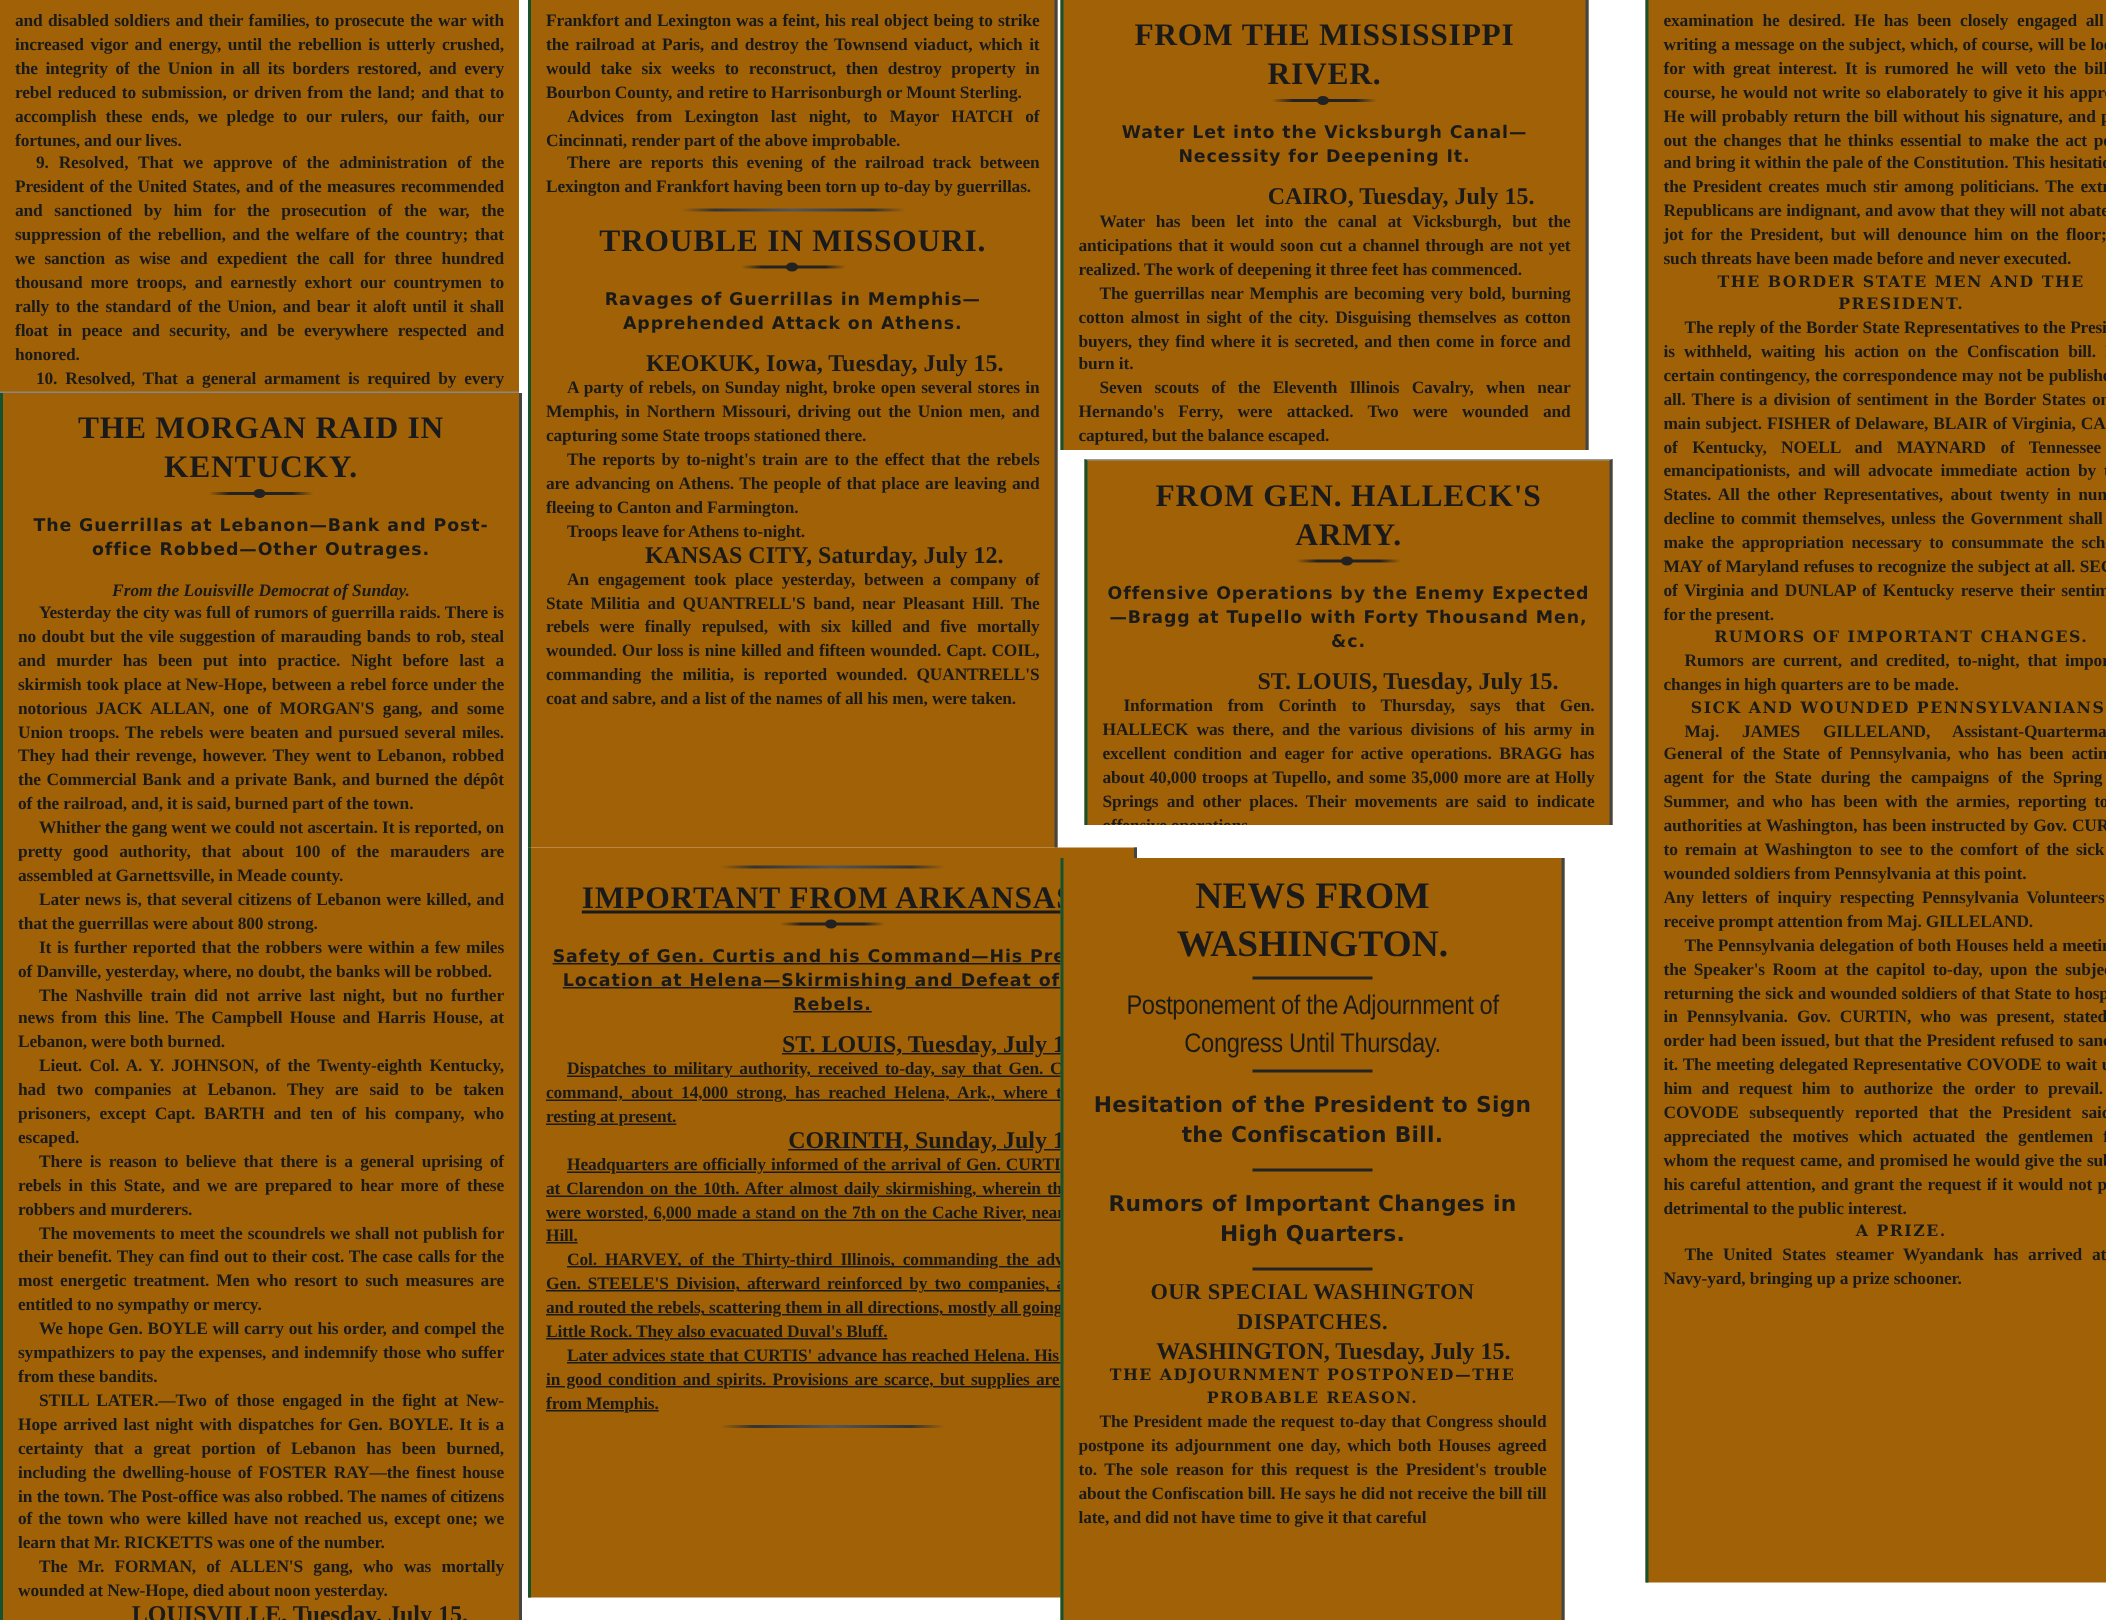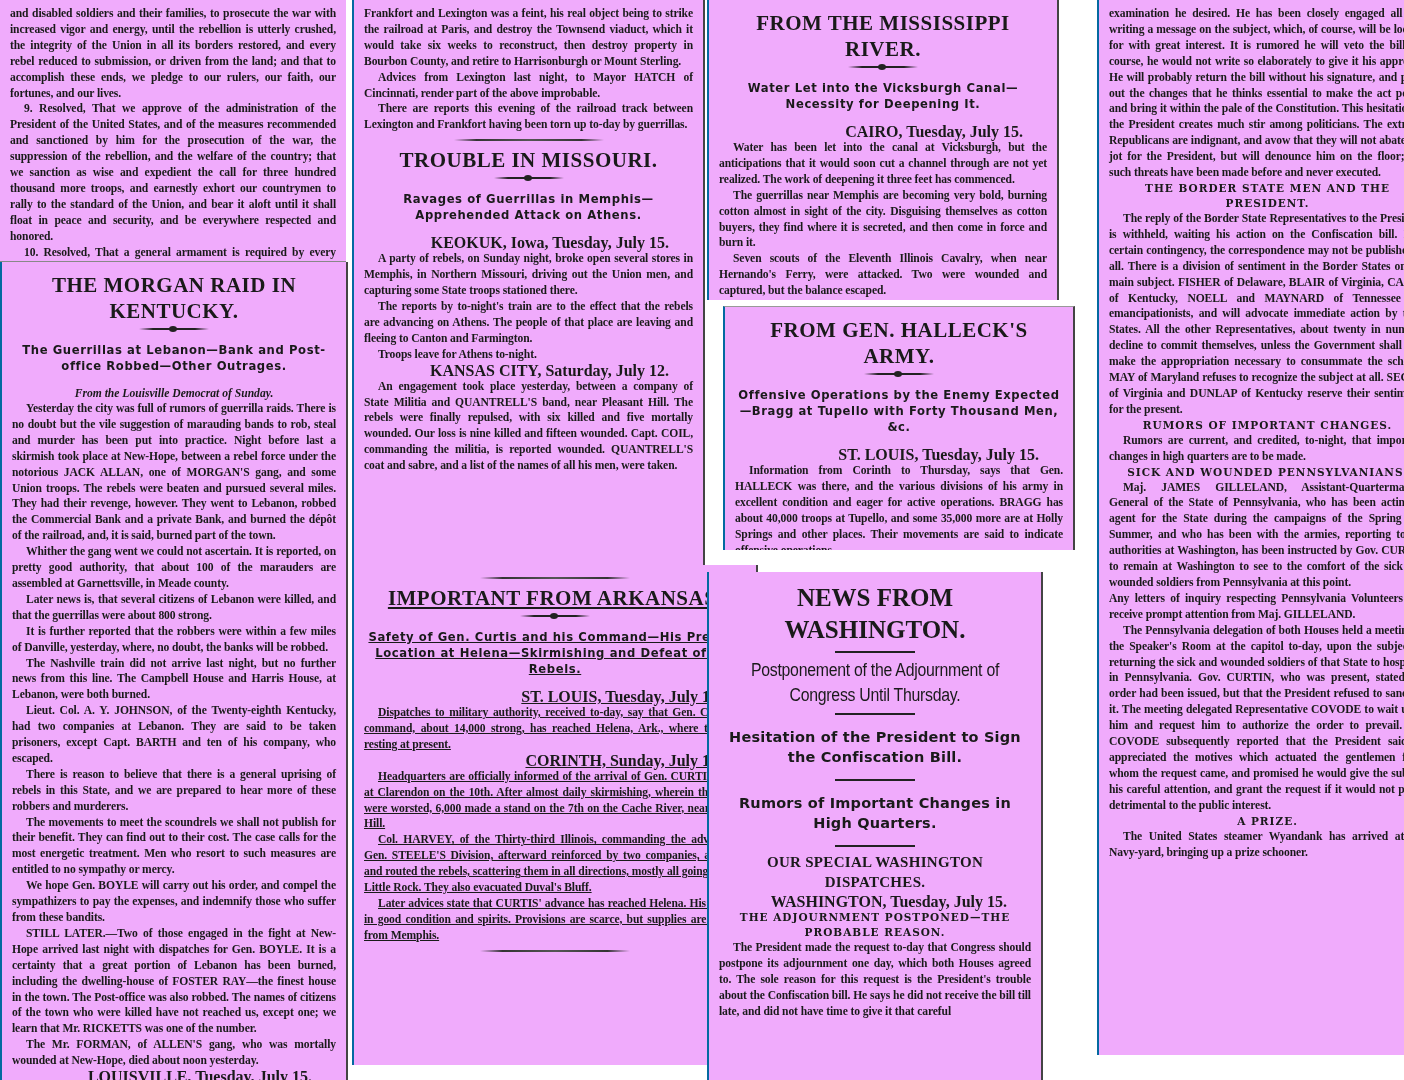--- a/index.html
+++ b/index.html
@@ -1,21 +1,21 @@
 <!DOCTYPE html>
 <html><head>
 <meta charset="utf-8">
 <style>
   html, body { margin:0; padding:0; background:#ffffff; }
   body { width:1404px; height:1080px; overflow:hidden; position:relative;
          font-family:"DejaVu Serif","Liberation Serif",serif; color:#1a1a1a; }
   .col { position:absolute; top:0; box-sizing:border-box; }
-  .clip { position:absolute; box-sizing:border-box; background:#f0abfc; overflow:hidden;
+  .clip { position:absolute; box-sizing:border-box; background:#a16207; overflow:hidden;
           padding:6px 10px 4px 10px; }
-  .clip.bl { border-left:2px solid #0369a1; }
+  .clip.bl { border-left:2px solid #14532d; }
   .clip.br { border-right:2px solid #444; }
   .clip.bt { border-top:1px solid #999; }
   p { margin:0; font-size:11.6px; line-height:15.9px; text-align:justify; text-indent:14px;
       font-family:"Liberation Serif","DejaVu Serif",serif; font-weight:bold; letter-spacing:-0.1px; }
   p.noindent { text-indent:0; }
   .head { text-align:center; font-family:"Liberation Serif","DejaVu Serif",serif; font-weight:900;
           letter-spacing:0.5px; margin:4px 0 2px 0; }
   .h-big { font-size:21px; line-height:26px; }
   .h-wash { font-size:25px; line-height:32px; font-weight:bold; letter-spacing:0; }
   .sub { text-align:center; font-family:"DejaVu Sans","Liberation Sans",sans-serif; font-weight:bold;

